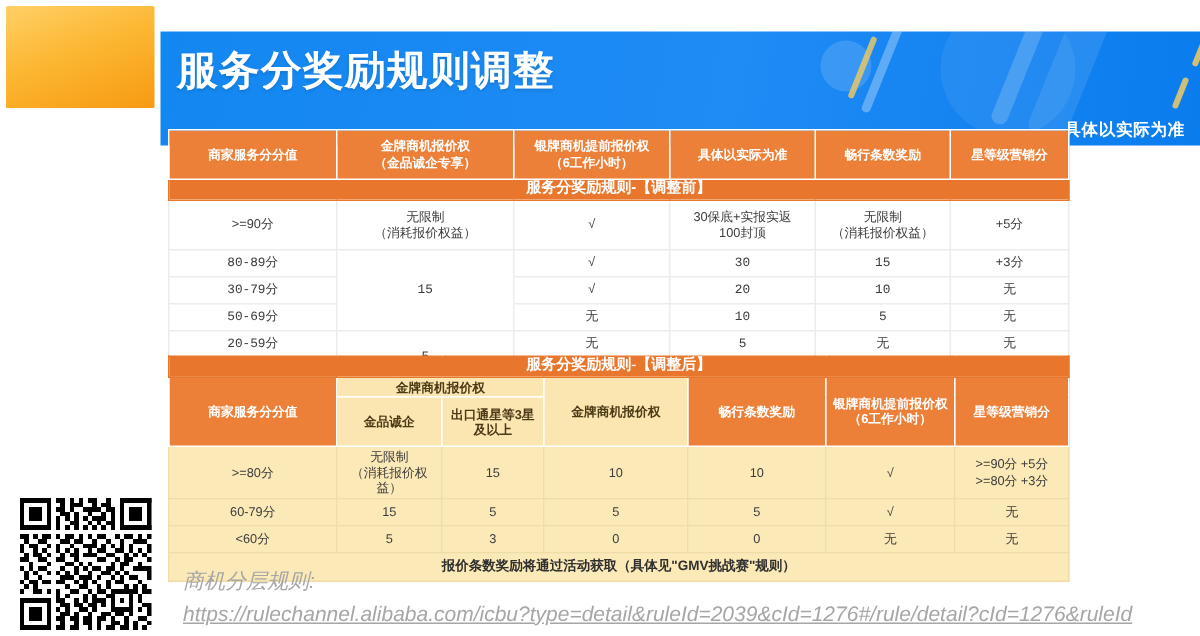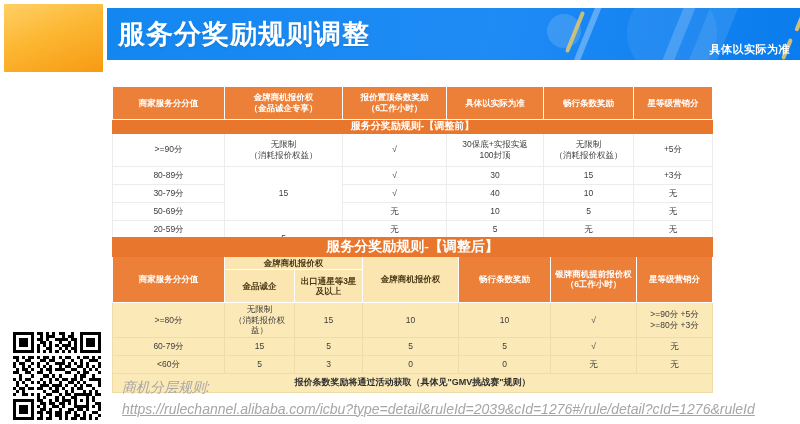--- a/index.html
+++ b/index.html
@@ -13,21 +13,21 @@
   .page{position:absolute;left:0;top:0;width:800px;height:424px;background:#fff;}
 
   
   .banner-wrap{position:absolute;left:0;top:0;width:800px;height:74px;}
   .orange-block{
     position:absolute;left:4px;top:4px;width:99px;height:68px;
     background:linear-gradient(160deg,#ffd066 0%,#fcb733 45%,#f79a12 100%);
     border-radius:1px;
   }
   .blue-banner{
-    position:absolute;left:107px;top:8px;width:693px;height:52px;
+    position:absolute;left:107px;top:21px;width:693px;height:76px;
     background:linear-gradient(100deg,#1387f0 0%,#1f8bf5 55%,#0a7ced 100%);
     overflow:hidden;
   }
   .blue-banner .deco{position:absolute;pointer-events:none;}
   .d-circle1{left:440px;top:6px;width:34px;height:34px;border-radius:50%;background:rgba(255,255,255,.14);}
   .d-circle2{left:520px;top:-20px;width:90px;height:90px;border-radius:50%;background:rgba(255,255,255,.07);}
   .d-slash1{left:478px;top:-6px;width:6px;height:62px;background:rgba(255,255,255,.30);transform:rotate(22deg);border-radius:3px;}
   .d-slash2{left:566px;top:-10px;width:11px;height:74px;background:rgba(255,255,255,.18);transform:rotate(22deg);border-radius:5px;}
   .d-slash3{left:592px;top:-16px;width:26px;height:92px;background:rgba(255,255,255,.10);transform:rotate(22deg);border-radius:10px;}
   .d-gold1{left:466px;top:2px;width:4px;height:44px;background:#e6c76a;transform:rotate(22deg);border-radius:2px;opacity:.85;}
@@ -63,26 +63,26 @@
     background:#e8762c;color:#ffffff;font-weight:bold;font-size:10px;
     height:12px;padding:0;
     border-color:#e8762c;
   }
   #table1 thead.head-row th{
     background:#ec8039;color:#ffffff;font-weight:bold;font-size:8.5px;
     height:30px;border-color:#ffffff;
   }
   #table1 tbody td{background:#ffffff;border-color:#ececec;color:#3c3c3c;}
   #table1 tbody tr.tall td{height:30px;}
-  #table1 tbody tr.short td{height:15px;}
+  #table1 tbody tr.short td{height:15px;font-family:Liberation Mono, monospace;}
 
   
   #table2{top:237px;}
   #table2 .title-row td{
-    background:#e8762c;color:#ffffff;font-weight:bold;font-size:14px;
+    background:#e8762c;color:#ffffff;font-weight:bold;font-size:10px;
     height:12px;padding:0;border-color:#e8762c;font-family:Liberation Serif, serif;
   }
   #table2 .head-row th{
     background:#ec8039;color:#ffffff;font-weight:bold;font-size:8.5px;
     border-color:#ffffff;
   }
   #table2 .head-row th.soft{background:#fbe6b2;color:#4b3a16;}
   #table2 tbody td{background:#fbe9b7;border-color:#f0dca6;color:#3c3c3c;}
   #table2 tbody tr.tall td{height:25px;}
   #table2 tbody tr.short td{height:15px;}
@@ -144,21 +144,21 @@
       </tr>
     </tbody>
     <thead class="head-row">
       <tr>
         <th>商家服务分分值</th>
         <th>
           <span class="two-line">金牌商机报价权</span>
           <span class="two-line">（金品诚企专享）</span>
         </th>
         <th>
-          <span class="two-line">报价置顶条数奖励</span>
+          <span class="two-line">银牌商机提前报价权</span>
           <span class="two-line">（6工作小时）</span>
         </th>
         <th>具体以实际为准</th>
         <th>畅行条数奖励</th>
         <th>星等级营销分</th>
       </tr>
     </thead>
     <tbody>
       <tr class="tall">
         <td>&gt;=90分</td>
@@ -182,21 +182,21 @@
         <td>80-89分</td>
         <td rowspan="3">15</td>
         <td>√</td>
         <td>30</td>
         <td>15</td>
         <td>+3分</td>
       </tr>
       <tr class="short">
         <td>30-79分</td>
         <td>√</td>
-        <td>40</td>
+        <td>20</td>
         <td>10</td>
         <td>无</td>
       </tr>
       <tr class="short">
         <td>50-69分</td>
         <td>无</td>
         <td>10</td>
         <td>5</td>
         <td>无</td>
       </tr>

